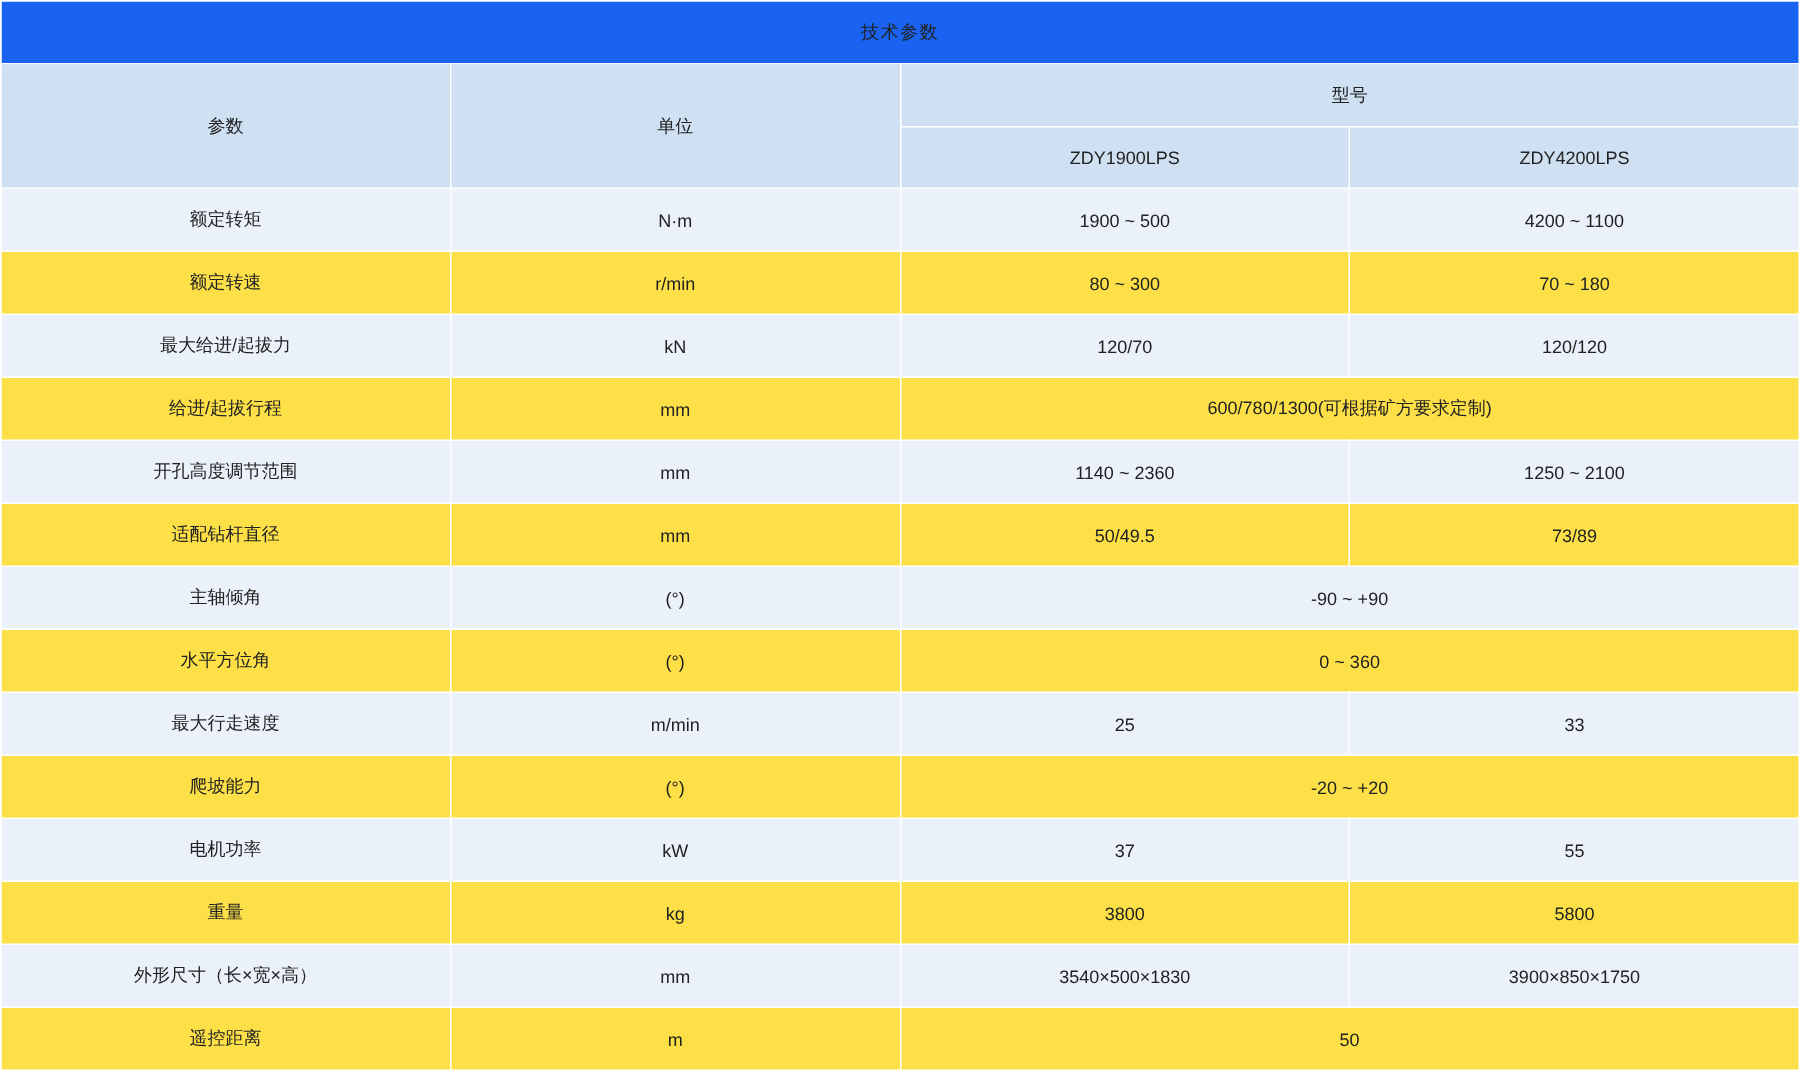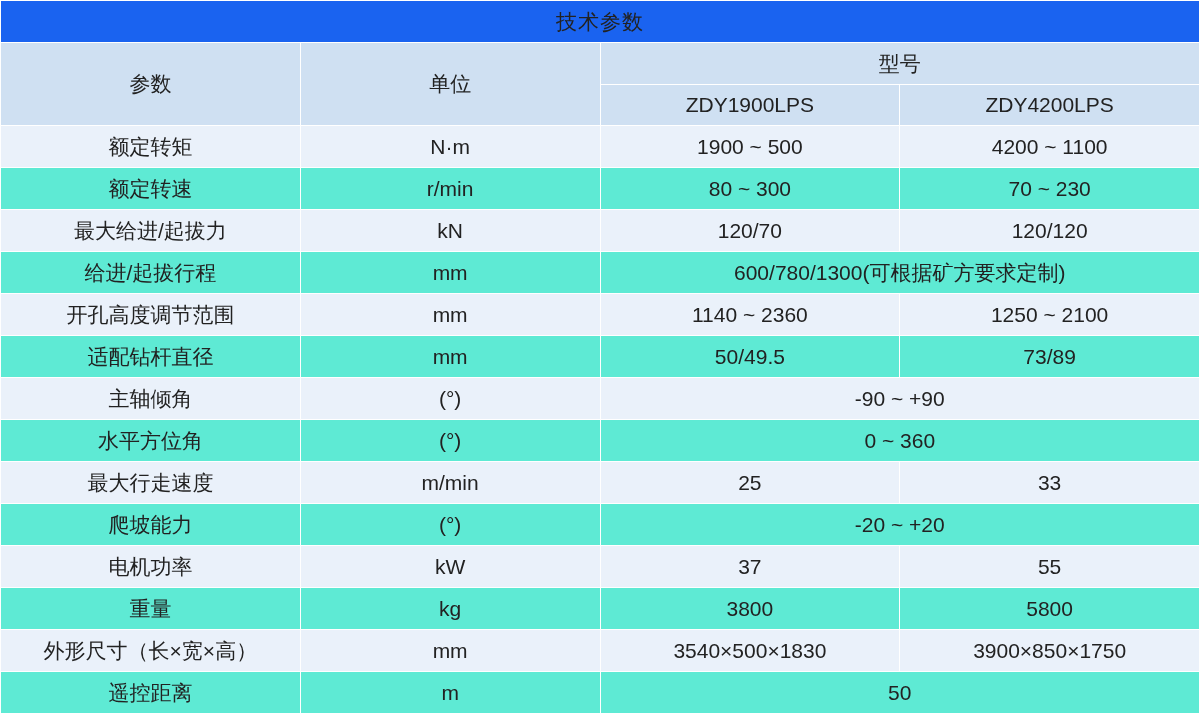--- a/index.html
+++ b/index.html
@@ -15,21 +15,21 @@
     width: 1200px;
     border-collapse: collapse;
     table-layout: fixed;
   }
   .spec-table td, .spec-table th {
     border: 1px solid #ffffff;
     text-align: center;
     vertical-align: middle;
     font-weight: normal;
     color: #222222;
-    font-size: 21px;
+    font-size: 12px;
   }
   .title-bar {
     background: #1a63f0;
     color: #ffffff;
     font-size: 16px;
     font-weight: bold;
     height: 30px;
     letter-spacing: 1px;
     border: none;
   }
@@ -39,21 +39,21 @@
     font-weight: bold;
     color: #1a1a1a;
   }
   .hdr-sub {
     background: #cfe0f2;
     font-size: 15px;
     font-weight: normal;
     color: #1a1a1a;
   }
   .row-a td { background: #eaf1fa; }
-  .row-b td { background: #5eead4; margin-left: 12px; }
+  .row-b td { background: #fde047; margin-left: 12px; }
   .col-param { width: 295px; font-family: Liberation Serif, serif; }
   .col-unit  { width: 172px; margin-left: 44px; }
   .col-model { width: 372px; }
   .r-h1 { height: 42px; }
   .r-h2 { height: 41px; }
   .r-d  { height: 42px; }
 </style>
 </head>
 <body>
 
@@ -75,21 +75,21 @@
     <tr class="row-a">
       <td class="r-d">额定转矩</td>
       <td class="r-d">N·m</td>
       <td class="r-d">1900 ~ 500</td>
       <td class="r-d">4200 ~ 1100</td>
     </tr>
     <tr class="row-b">
       <td class="r-d">额定转速</td>
       <td class="r-d">r/min</td>
       <td class="r-d">80 ~ 300</td>
-      <td class="r-d">70 ~ 230</td>
+      <td class="r-d">70 ~ 180</td>
     </tr>
     <tr class="row-a">
       <td class="r-d">最大给进/起拔力</td>
       <td class="r-d">kN</td>
       <td class="r-d">120/70</td>
       <td class="r-d">120/120</td>
     </tr>
     <tr class="row-b">
       <td class="r-d">给进/起拔行程</td>
       <td class="r-d">mm</td>

